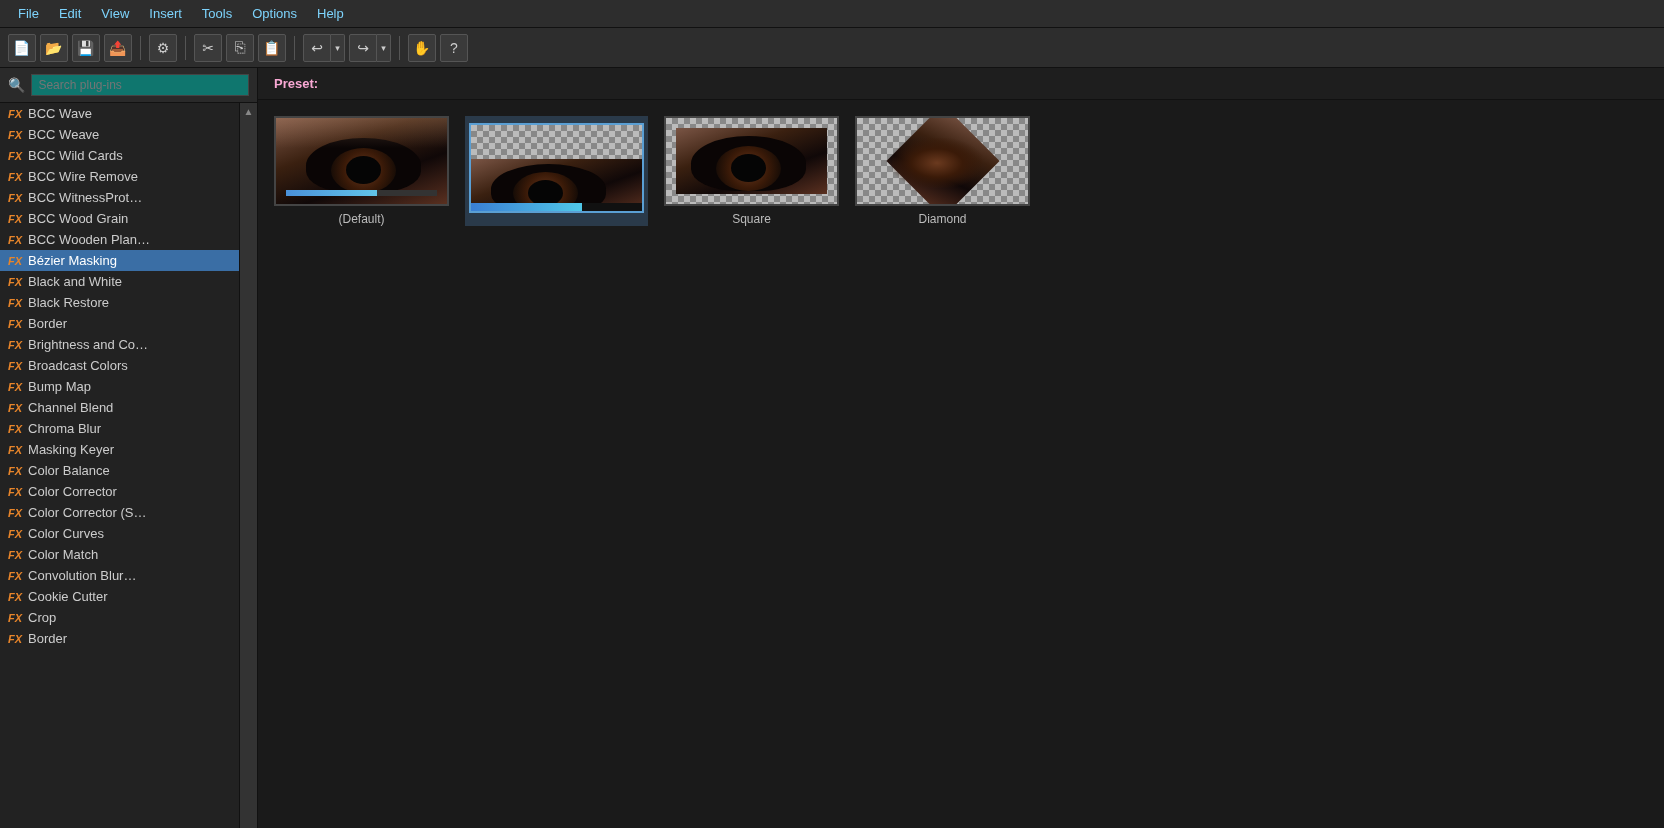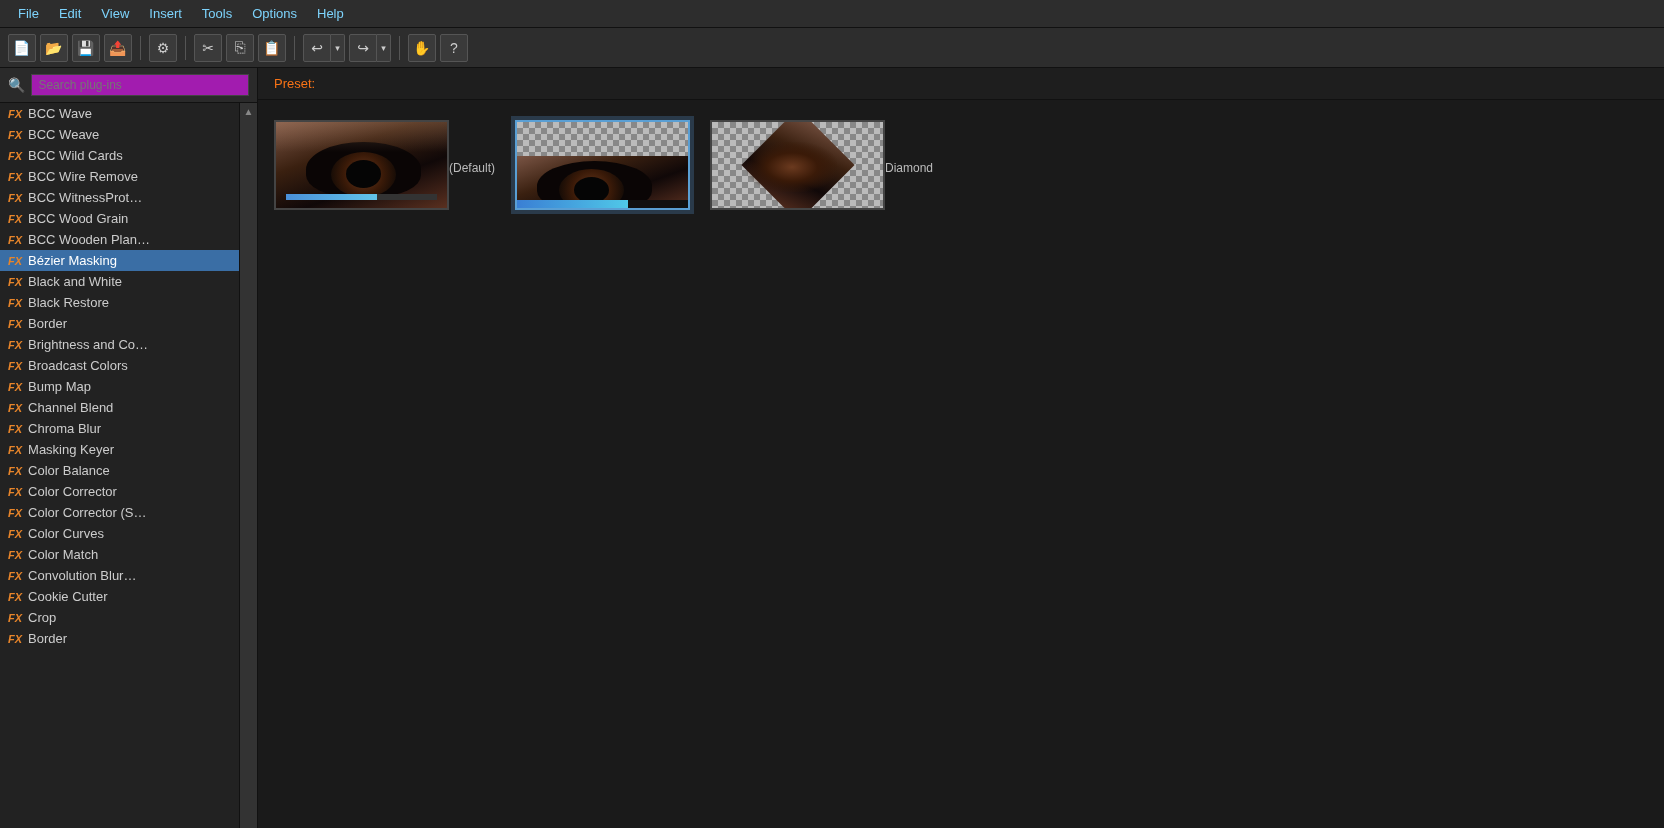--- a/index.html
+++ b/index.html
@@ -98,21 +98,21 @@
 
     #search-bar {
       padding: 6px 8px;
       background: #2a2a2a;
       border-bottom: 1px solid #111;
       display: flex;
       align-items: center;
       gap: 6px;
     }
     #search-input {
-      background: #a21caf;
+      background: #0f766e;
       border: 1px solid #444;
       color: #ccc;
       padding: 3px 6px;
       font-size: 12px;
       width: 100%;
       outline: none;
     }
 
     #plugin-list {
       flex: 1;
@@ -181,21 +181,21 @@
     #preset-grid {
       display: flex;
       flex-wrap: wrap;
       padding: 16px;
       gap: 16px;
       align-content: flex-start;
     }
 
     .preset-card {
       display: flex;
-      flex-direction: row;
+      flex-direction: column;
       align-items: center;
       cursor: pointer;
       justify-content: center;
     }
 
     .preset-thumb {
       width: 175px;
       height: 90px;
       border: 2px solid #444;
       background: #333;
@@ -432,21 +432,21 @@
           </div>
         </div>
       <div class="scroll-up-btn">
         <span class="scroll-arrow">▲</span>
       </div>
     </div>
   </div>
 
   <div id="preset-area">
     <div id="preset-header">
-      <span style="font-weight:normal; color:#f97316; font-size:13px;">Preset:</span>
+      <span style="font-weight:bold; color:#f9a8d4; font-size:13px;">Preset:</span>
     </div>
 
     <div id="preset-grid">
 
       <div class="preset-card">
         <div class="preset-thumb">
           <div class="eye-img">
             <div style="position:absolute;top:0;left:0;right:0;bottom:0;background:linear-gradient(160deg,#7a5545 0%,#3a2010 35%,#100808 65%,#5a3020 100%);"></div>
             <div style="position:absolute;top:20px;left:30px;width:115px;height:55px;background:#0a0505;border-radius:50% 50% 40% 40%;overflow:hidden;">
               <div style="position:absolute;top:10px;left:25px;width:65px;height:45px;background:radial-gradient(circle,#6b3a1f 0%,#3a1a08 50%,#050505 100%);border-radius:50%;"></div>
@@ -471,20 +471,34 @@
                 <div style="position:absolute;top:16px;left:37px;width:35px;height:26px;background:#050505;border-radius:50%;"></div>
               </div>
             </div>
             <div style="position:absolute;bottom:0;left:0;right:0;height:8px;background:#111;"></div>
             <div style="position:absolute;bottom:0;left:0;width:65%;height:8px;background:linear-gradient(to right,#3a7fd4,#50c8e8);"></div>
           </div>
         </div>
         <span class="preset-label"></span>
       </div>
 
+      <div class="preset-card">
+        <div class="preset-thumb">
+          <div class="eye-with-checker">
+            <div class="checker-bg"></div>
+            <div style="position:absolute;top:10px;left:10px;right:10px;bottom:10px;background:linear-gradient(160deg,#7a5545 0%,#3a2010 35%,#100808 65%,#5a3020 100%);">
+              <div style="position:absolute;top:8px;left:15px;width:115px;height:55px;background:#0a0505;border-radius:50% 50% 40% 40%;overflow:hidden;">
+                <div style="position:absolute;top:10px;left:25px;width:65px;height:45px;background:radial-gradient(circle,#6b3a1f 0%,#3a1a08 50%,#050505 100%);border-radius:50%;"></div>
+                <div style="position:absolute;top:18px;left:40px;width:35px;height:28px;background:#050505;border-radius:50%;"></div>
+              </div>
+            </div>
+          </div>
+        </div>
+        <span class="preset-label">Square</span>
+      </div>
 
       <div class="preset-card">
         <div class="preset-thumb">
           <div class="eye-with-checker">
             <div class="checker-bg"></div>
             <div style="position:absolute;top:50%;left:50%;width:80px;height:80px;background:linear-gradient(160deg,#7a5545 0%,#3a2010 35%,#100808 65%,#5a3020 100%);transform:translate(-50%,-50%) rotate(45deg);">
             </div>
             <div style="position:absolute;top:15px;left:25px;width:115px;height:55px;background:rgba(0,0,0,0);overflow:hidden;">
               <div style="position:absolute;top:5px;left:10px;width:90px;height:50px;background:radial-gradient(ellipse,#6b3a1f 0%,#3a1a08 40%,transparent 75%);"></div>
             </div>

